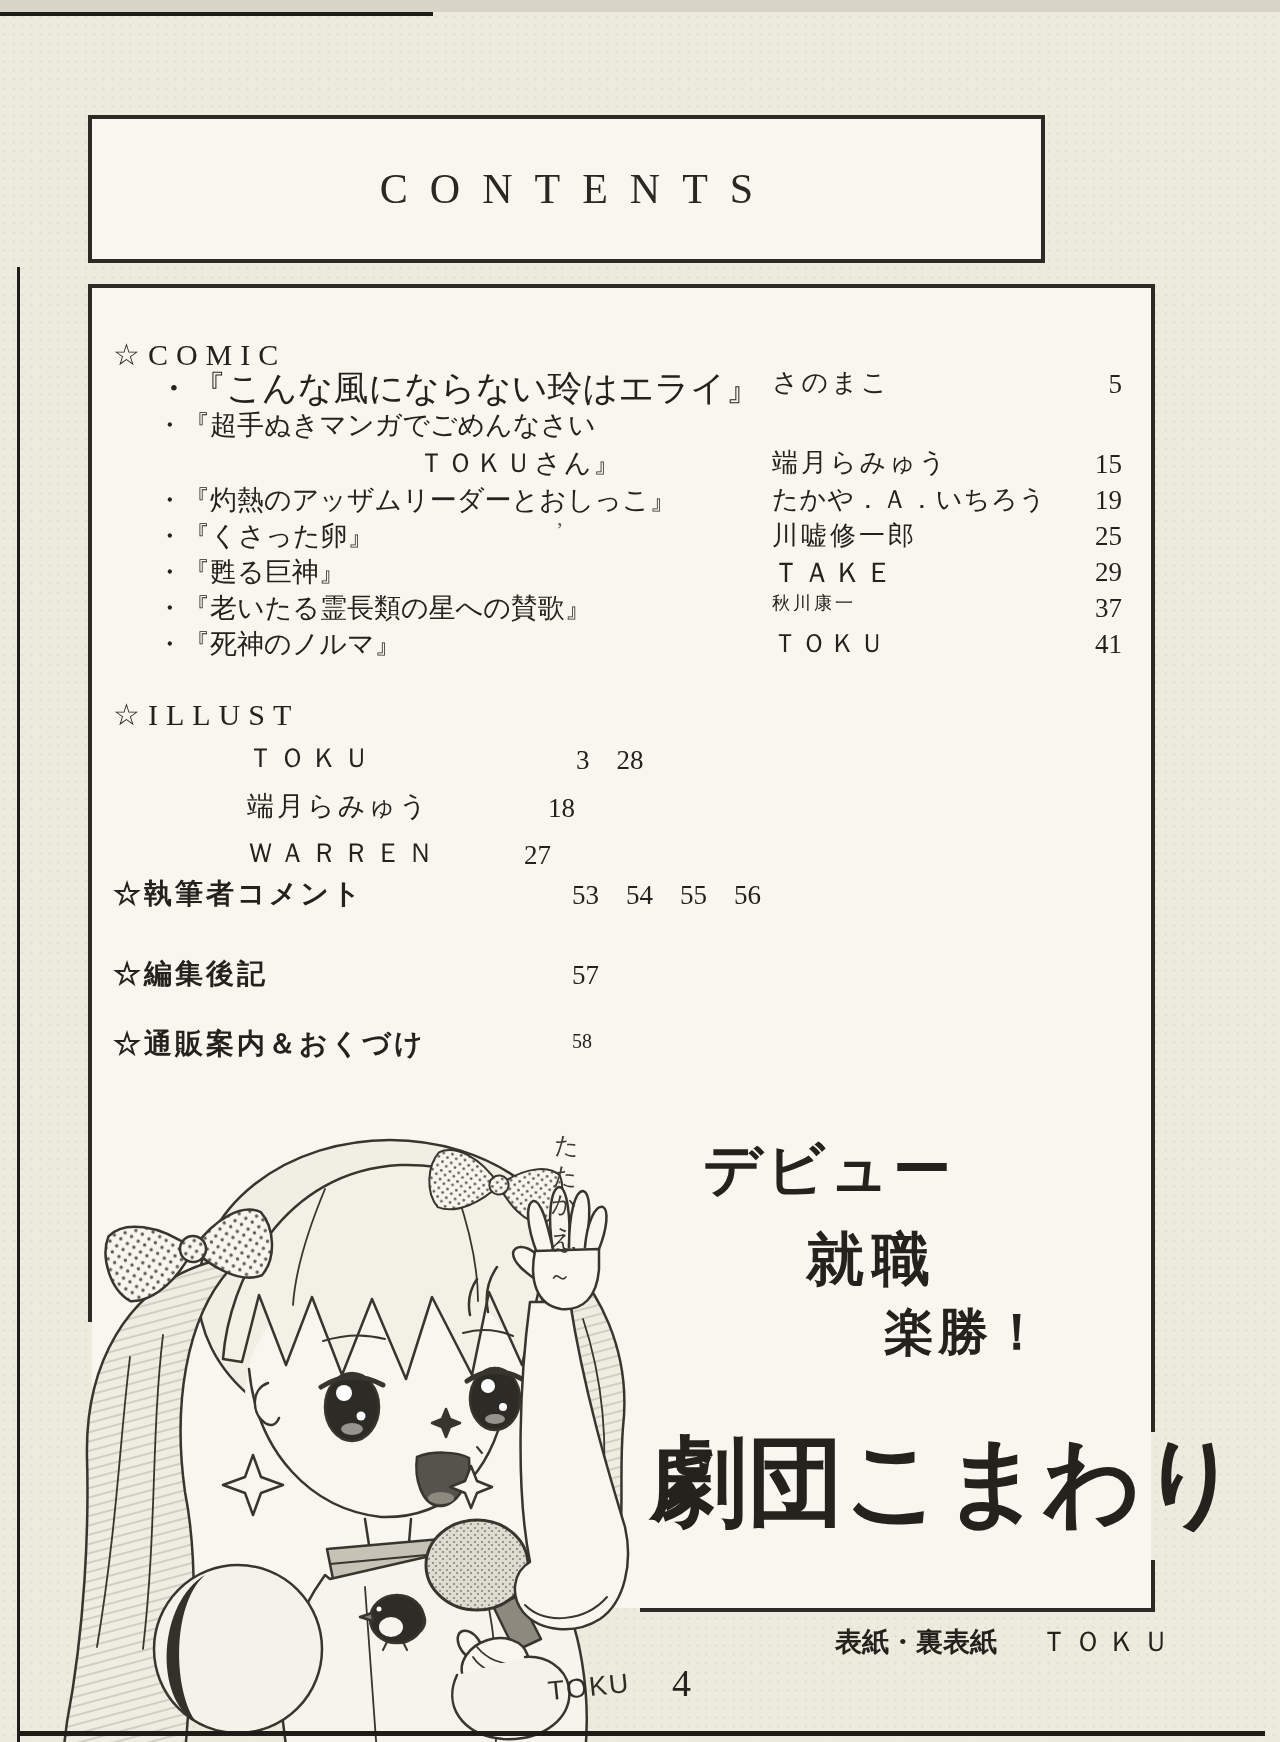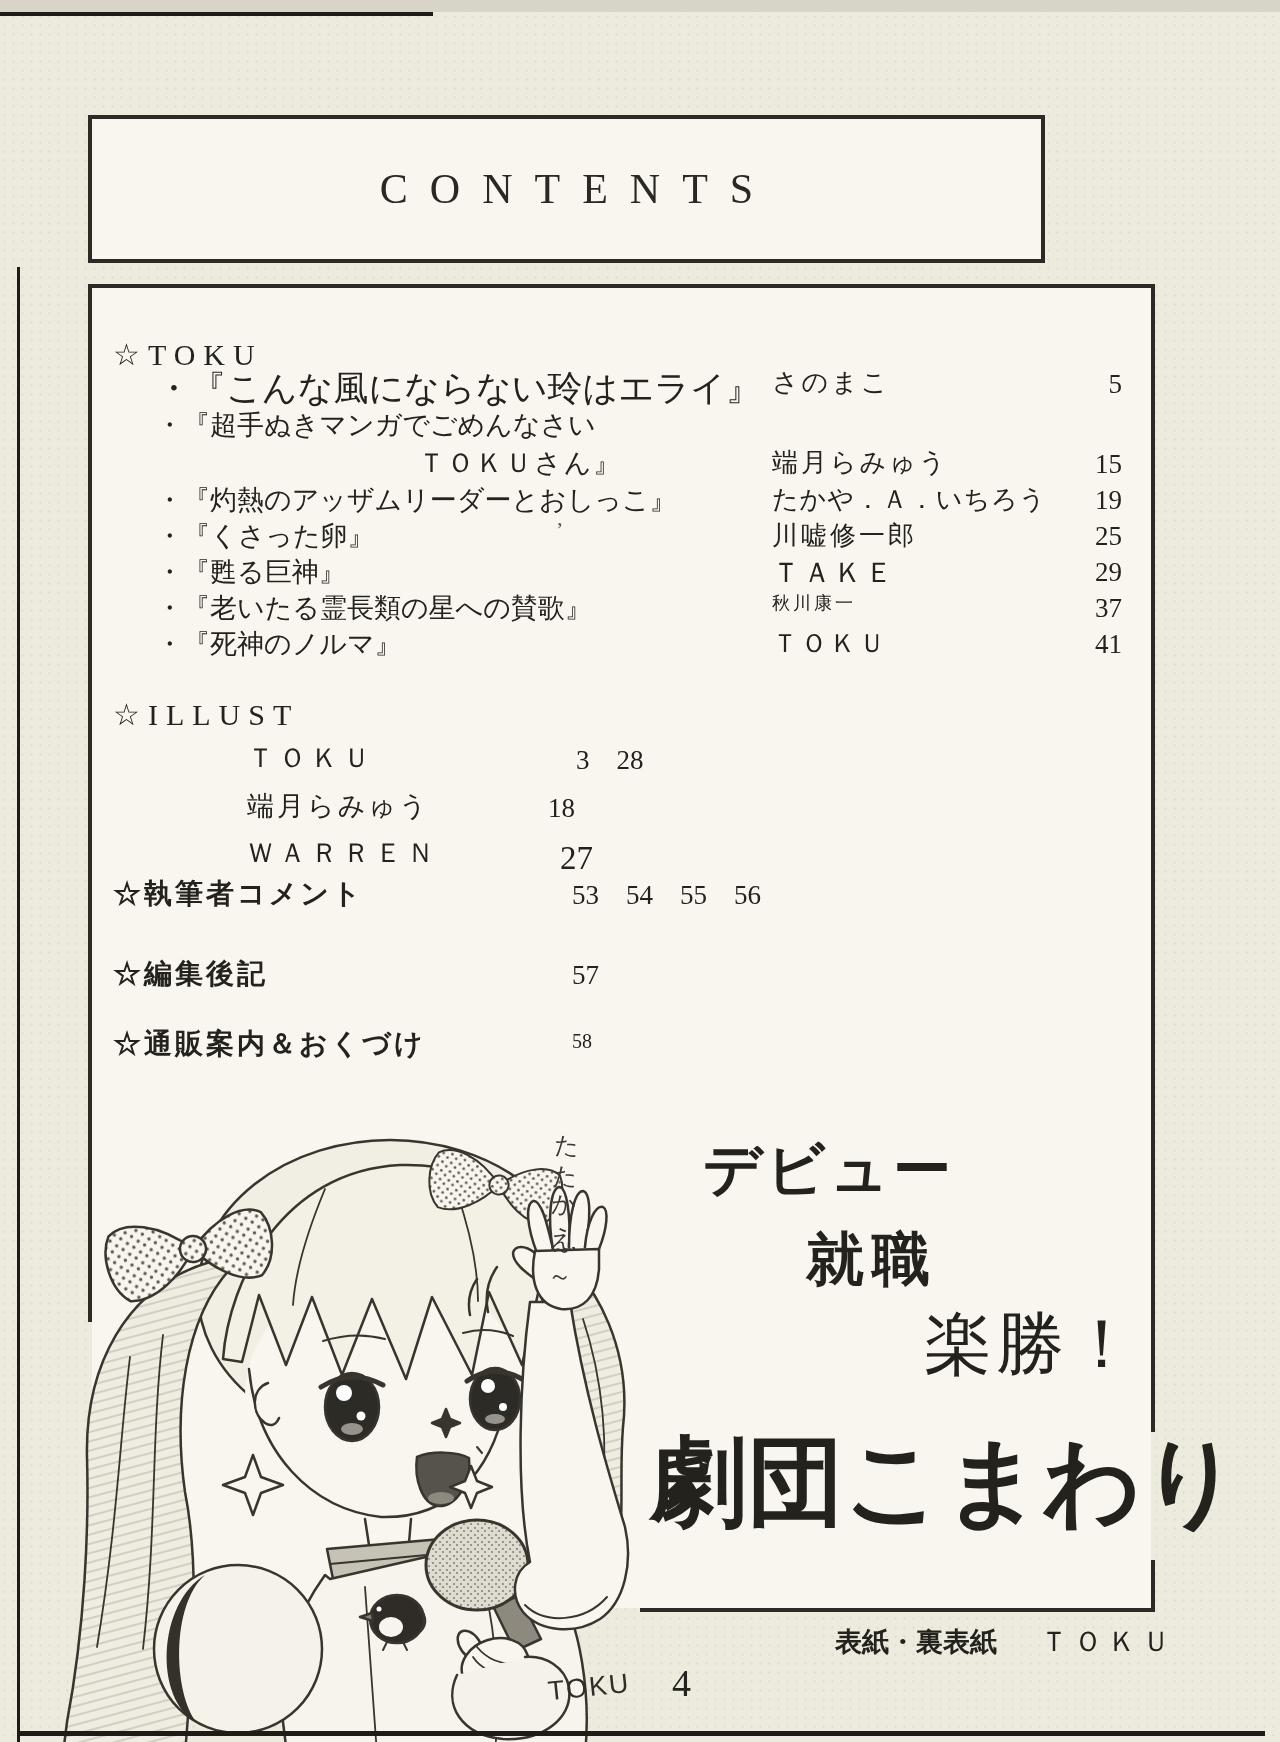--- a/index.html
+++ b/index.html
@@ -36,21 +36,21 @@
     <div class="contents-title sr">CONTENTS</div>
   </div>
 
   <div class="main-fill"></div>
   <div class="bline" style="left:88px;top:272px;width:1067px;height:4px;"></div>
   <div class="bline" style="left:88px;top:272px;width:4px;height:1038px;"></div>
   <div class="bline" style="left:1151px;top:272px;width:4px;height:1148px;"></div>
   <div class="bline" style="left:1151px;top:1548px;width:4px;height:52px;"></div>
   <div class="bline" style="left:640px;top:1596px;width:515px;height:4px;"></div>
 
-  <div class="t sr" style="left:113px;top:326px;font-size:30px;letter-spacing:8px;z-index:4;">☆TOKU</div>
+  <div class="t sr" style="left:113px;top:326px;font-size:30px;letter-spacing:8px;z-index:4;">☆COMIC</div>
 
   <div class="t jp" style="left:156px;top:356px;font-size:35px;z-index:4;"><span>・</span><span>『こんな風にならない玲はエライ』</span></div>
   <div class="t jp" style="left:156px;top:398px;font-size:27px;z-index:4;"><span>・</span><span>『超手ぬきマンガでごめんなさい</span></div>
   <div class="t jp" style="left:418px;top:436px;font-size:27px;letter-spacing:2px;z-index:4;">ＴＯＫＵさん』</div>
   <div class="t jp" style="left:156px;top:473px;font-size:27px;z-index:4;"><span>・</span><span>『灼熱のアッザムリーダーとおしっこ』</span></div>
   <div class="t jp" style="left:156px;top:509px;font-size:27px;z-index:4;"><span>・</span><span>『くさった卵』</span></div>
   <div class="t jp" style="left:156px;top:545px;font-size:27px;z-index:4;"><span>・</span><span>『甦る巨神』</span></div>
   <div class="t jp" style="left:156px;top:581px;font-size:27px;z-index:4;"><span>・</span><span>『老いたる霊長類の星への賛歌』</span></div>
   <div class="t jp" style="left:156px;top:617px;font-size:27px;z-index:4;"><span>・</span><span>『死神のノルマ』</span></div>
 
@@ -71,32 +71,32 @@
   <div class="t pagecol num" style="top:617px;font-size:27px;">41</div>
 
   <div class="t sr" style="left:556px;top:505px;font-size:22px;color:#5a574f;z-index:4;">’</div>
 
   <div class="t sr" style="left:113px;top:686px;font-size:30px;letter-spacing:8px;z-index:4;">☆ILLUST</div>
   <div class="t sr" style="left:247px;top:731px;font-size:27px;letter-spacing:5px;z-index:4;">ＴＯＫＵ</div>
   <div class="t jp" style="left:247px;top:779px;font-size:27px;letter-spacing:3px;z-index:4;">端月らみゅう</div>
   <div class="t sr" style="left:247px;top:826px;font-size:27px;letter-spacing:5px;z-index:4;">ＷＡＲＲＥＮ</div>
   <div class="t num" style="left:576px;top:733px;font-size:27px;z-index:4;">3　28</div>
   <div class="t num" style="left:548px;top:781px;font-size:27px;z-index:4;">18</div>
-  <div class="t num" style="left:560px;top:828px;font-size:33px;z-index:4;">27</div>
+  <div class="t num" style="left:524px;top:828px;font-size:27px;z-index:4;">27</div>
 
   <div class="t jp lbl" style="left:113px;top:866px;z-index:4;">☆執筆者コメント</div>
   <div class="t num" style="left:572px;top:868px;font-size:27px;z-index:4;">53　54　55　56</div>
   <div class="t jp lbl" style="left:113px;top:946px;z-index:4;">☆編集後記</div>
   <div class="t num" style="left:572px;top:948px;font-size:27px;z-index:4;">57</div>
   <div class="t jp lbl" style="left:113px;top:1016px;z-index:4;">☆通販案内＆おくづけ</div>
   <div class="t num" style="left:572px;top:1018px;font-size:20px;z-index:4;">58</div>
 
   <div class="t jp" style="left:703px;top:1124px;font-size:58px;font-weight:700;letter-spacing:4px;z-index:5;">デビュー</div>
   <div class="t jp" style="left:806px;top:1214px;font-size:58px;font-weight:700;letter-spacing:8px;z-index:5;">就職</div>
-  <div class="t jp" style="left:924px;top:1292px;font-size:68px;font-weight:400;letter-spacing:4px;z-index:5;">楽勝！</div>
+  <div class="t jp" style="left:884px;top:1292px;font-size:50px;font-weight:700;letter-spacing:4px;z-index:5;">楽勝！</div>
   <div class="t jp" style="left:650px;top:1414px;font-size:97px;font-weight:700;letter-spacing:0px;z-index:5;">劇団こまわり</div>
 
   <div class="t jp" style="left:835px;top:1615px;font-size:27px;font-weight:700;z-index:5;">表紙・裏表紙</div>
   <div class="t sr" style="left:1040px;top:1614px;font-size:28px;letter-spacing:6px;z-index:5;">ＴＯＫＵ</div>
 
   <div class="t sr" style="left:672px;top:1650px;font-size:38px;z-index:7;">4</div>
   <div class="t jp" style="left:548px;top:1660px;font-size:27px;letter-spacing:2px;transform:rotate(-6deg);color:#2f2d28;z-index:7;">TOKU</div>
   <div class="t jp" style="left:550px;top:1106px;font-size:24px;letter-spacing:3px;writing-mode:vertical-rl;color:#3a3833;z-index:7;transform:rotate(3deg);">たたかえ～～</div>
 
   <svg style="position:absolute;left:25px;top:1045px;z-index:3;" width="640" height="697" viewBox="0 0 640 697">

